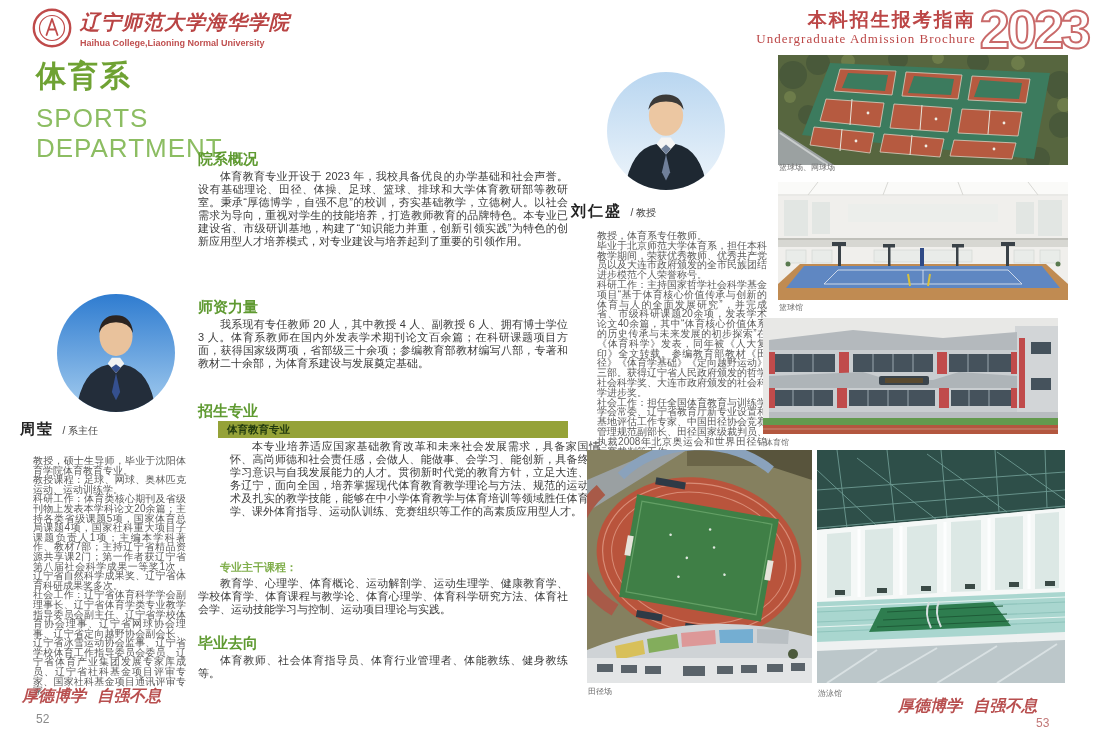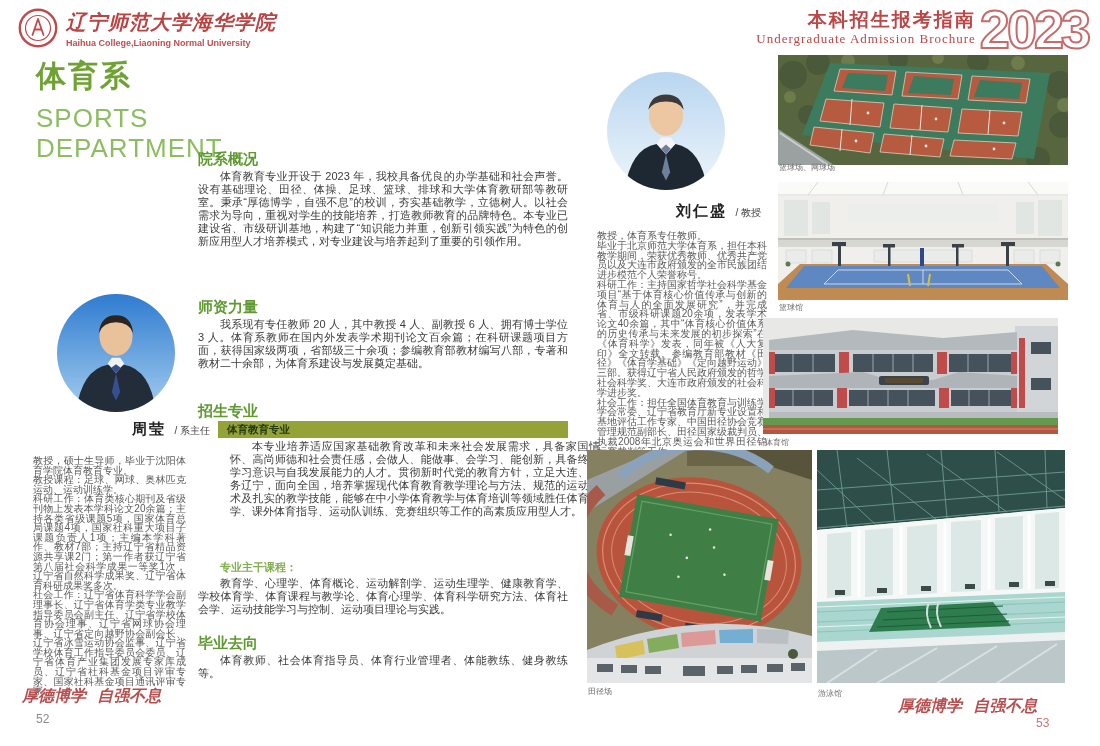--- a/index.html
+++ b/index.html
@@ -22,40 +22,40 @@
   .year-outline{font-size:54px;font-weight:bold;line-height:50px;color:#fff;
                 -webkit-text-stroke:2px #c96a6a;letter-spacing:-3px;margin-left:4px;}
   
   .sec-h{font-size:15px;font-weight:bold;color:#5f9a31;}
   .body-txt{font-size:11px;line-height:13px;color:#3b3b3b;text-align:justify;text-indent:2em;}
   .badge-bar{background:#95a238;color:#20390f;font-size:10.5px;font-weight:bold;
              padding:1.5px 0 1.5px 9px;}
   .sub-h{font-size:11px;font-weight:bold;color:#7fae4a;text-indent:2em;}
   
   .portrait{border-radius:50%;overflow:hidden;width:118px;height:118px;}
-  .p-name-row{white-space:nowrap;text-align:right;}
+  .p-name-row{white-space:nowrap;text-align:left;}
   .p-name{font-size:15px;font-weight:bold;color:#222;letter-spacing:2px;}
   .p-role{font-size:10px;color:#444;margin-left:4px;}
   .bio{font-size:10px;line-height:9.8px;color:#5a5a5a;text-align:justify;}
   .bio p{margin:0;}
   
   .photo{overflow:hidden;}
   .photo svg{display:block;}
   .caption{font-size:8px;color:#6e6e6e;}
   
   .motto{font-family:"DejaVu Serif","Liberation Serif",serif;font-style:italic;font-weight:bold;
          font-size:16px;color:#b84f4f;white-space:pre;}
   .pagenum{font-size:12px;}
 </style>
 </head>
 <body>
 
 <div class="canvas">
 
-  <div class="abs" style="left:18px;top:8px;display:flex;align-items:flex-end;">
+  <div class="abs" style="left:32px;top:8px;display:flex;align-items:flex-end;">
     <div class="seal">
       <svg viewBox="0 0 40 40" width="40" height="40">
         <circle cx="20" cy="20" r="18.2" fill="#fff" stroke="#bf4a4a" stroke-width="2.4"></circle>
         <circle cx="20" cy="20" r="12.5" fill="none" stroke="#bf4a4a" stroke-width="1.2"></circle>
         <path d="M20 11 L14.5 27 M20 11 L25.5 27 M16.6 21.5 L23.4 21.5" stroke="#bf4a4a" stroke-width="1.8" fill="none" stroke-linecap="round"></path>
       </svg>
     </div>
     <div style="margin-left:8px;">
       <div class="school-cn">辽宁师范大学海华学院</div>
       <div class="school-en">Haihua College,Liaoning Normal University</div>

